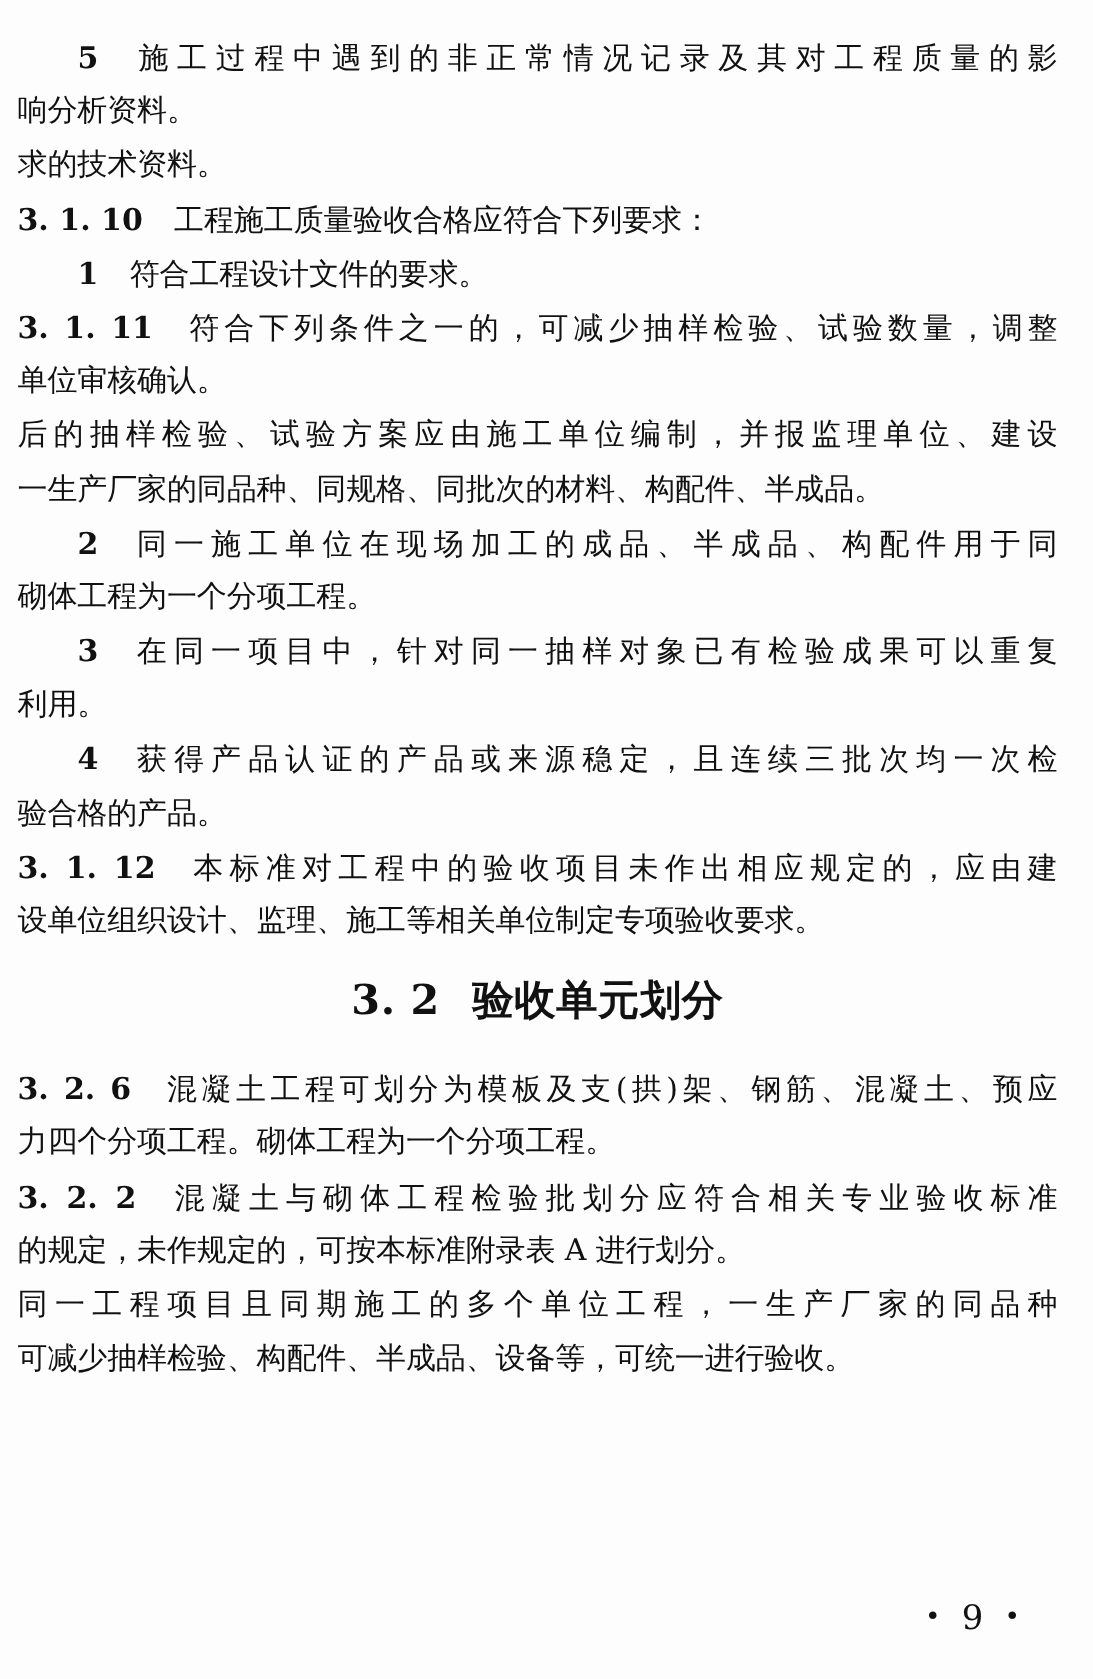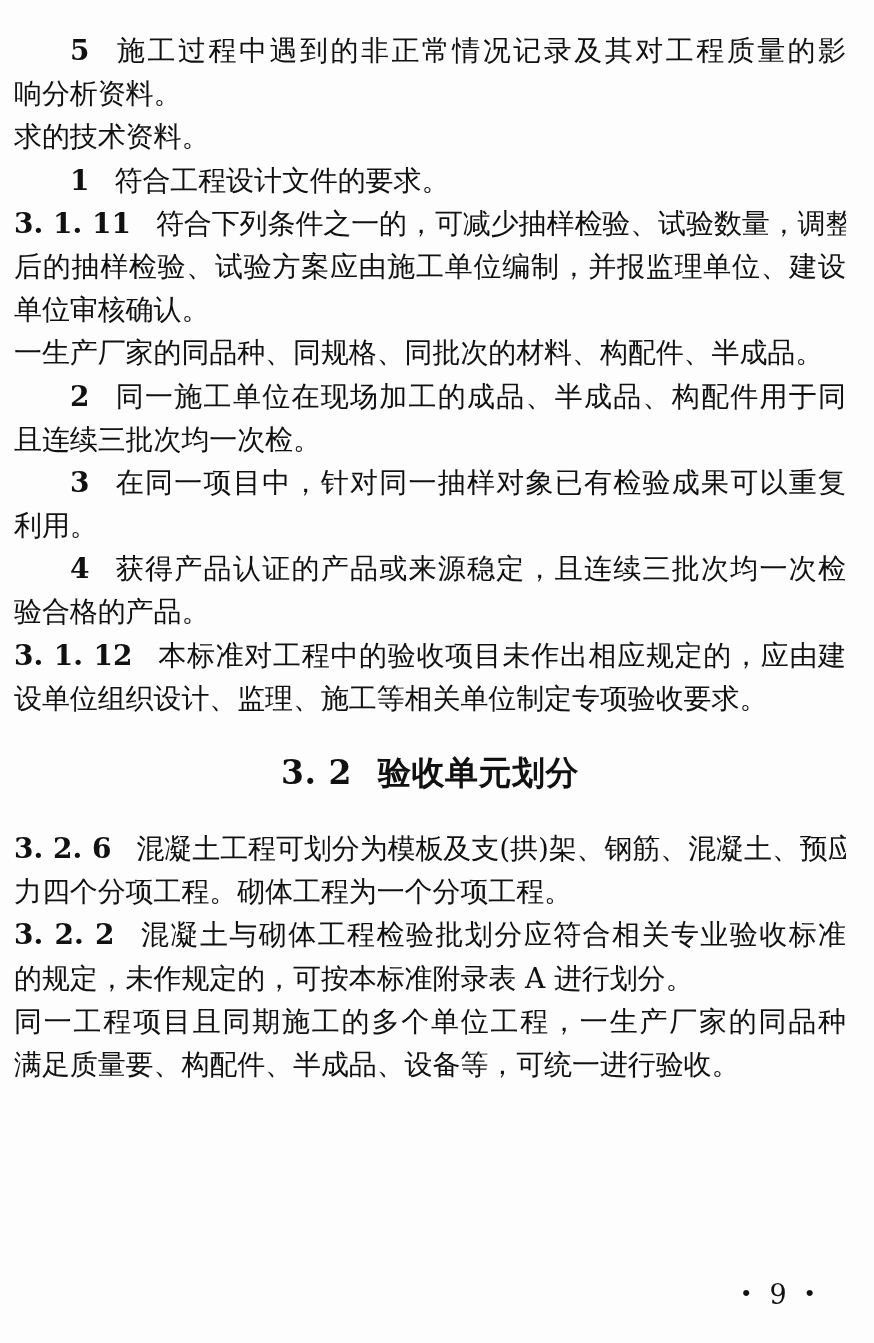--- a/index.html
+++ b/index.html
@@ -6,64 +6,65 @@
   body {
     width:874px; height:1343px; position:relative; overflow:hidden;
     background:#fdfdfd; color:#111;
     font-family:"DejaVu Serif","Liberation Serif",serif;
   }
   .page { position:absolute; inset:0; }
   .content {
     position:absolute; left:14px; top:23px; width:832px; overflow:hidden;
   }
   .line {
-    font-size:28px; line-height:56px; height:43.2px;
+    font-size:24px; line-height:45px; height:43.2px;
     text-align:justify; white-space:nowrap; letter-spacing:-0.1px;
   }
   .line.fill { text-align-last:justify; }
   .line.indent { text-indent:2em; }
   .num { font-weight:bold; margin-right:25px; letter-spacing:0; }
   .heading {
     font-size:33px; font-weight:bold; line-height:45px; height:45px;
-    text-align:center; margin:36px 0 26px 0; letter-spacing:0.5px;
+    text-align:center; margin:20px 0 26px 0; letter-spacing:0.5px;
   }
   .hnum { margin-right:26px; }
   .footer {
     position:absolute; left:0; top:1279px; width:816px;
     text-align:right; font-size:27px;
   }
   .dot { font-size:21px; vertical-align:3px; }
   .pnum { margin:0 17px; }
 </style>
 </head>
 <body>
 
 <div class="page">
   <div class="content">
       <div class="line fill indent"><span class="num">5</span><span class="txt">施工过程中遇到的非正常情况记录及其对工程质量的影</span></div>
       <div class="line"><span class="txt">响分析资料。</span></div>
       <div class="line"><span class="txt">求的技术资料。</span></div>
+      <div class="line"><span class="num">3. 1. 10</span><span class="txt">工程施工质量验收合格应符合下列要求：</span></div>
       <div class="line indent"><span class="num">1</span><span class="txt">符合工程设计文件的要求。</span></div>
       <div class="line fill"><span class="num">3. 1. 11</span><span class="txt">符合下列条件之一的，可减少抽样检验、试验数量，调整</span></div>
+      <div class="line"><span class="txt">单位审核确认。</span></div>
       <div class="line fill"><span class="txt">后的抽样检验、试验方案应由施工单位编制，并报监理单位、建设</span></div>
-      <div class="line"><span class="txt">单位审核确认。</span></div>
       <div class="line"><span class="txt">一生产厂家的同品种、同规格、同批次的材料、构配件、半成品。</span></div>
       <div class="line fill indent"><span class="num">2</span><span class="txt">同一施工单位在现场加工的成品、半成品、构配件用于同</span></div>
-      <div class="line"><span class="txt">且连续三批次均一次检。</span></div>
+      <div class="line"><span class="txt">砌体工程为一个分项工程。</span></div>
       <div class="line fill indent"><span class="num">3</span><span class="txt">在同一项目中，针对同一抽样对象已有检验成果可以重复</span></div>
       <div class="line"><span class="txt">利用。</span></div>
       <div class="line fill indent"><span class="num">4</span><span class="txt">获得产品认证的产品或来源稳定，且连续三批次均一次检</span></div>
       <div class="line"><span class="txt">验合格的产品。</span></div>
       <div class="line fill"><span class="num">3. 1. 12</span><span class="txt">本标准对工程中的验收项目未作出相应规定的，应由建</span></div>
       <div class="line"><span class="txt">设单位组织设计、监理、施工等相关单位制定专项验收要求。</span></div>
       <div class="heading"><span class="hnum">3. 2</span><span>验收单元划分</span></div>
       <div class="line fill"><span class="num">3. 2. 6</span><span class="txt">混凝土工程可划分为模板及支(拱)架、钢筋、混凝土、预应</span></div>
       <div class="line"><span class="txt">力四个分项工程。砌体工程为一个分项工程。</span></div>
       <div class="line fill"><span class="num">3. 2. 2</span><span class="txt">混凝土与砌体工程检验批划分应符合相关专业验收标准</span></div>
       <div class="line"><span class="txt">的规定，未作规定的，可按本标准附录表 A 进行划分。</span></div>
       <div class="line fill"><span class="txt">同一工程项目且同期施工的多个单位工程，一生产厂家的同品种</span></div>
-      <div class="line"><span class="txt">满足质量要、构配件、半成品、设备等，可统一进行验收。</span></div>
+      <div class="line"><span class="txt">可减少抽样检验、构配件、半成品、设备等，可统一进行验收。</span></div>
     </div>
 
   <div class="footer">
     <span class="dot">•</span><span class="pnum">9</span><span class="dot">•</span>
   </div>
 </div>
 
 </body></html>

